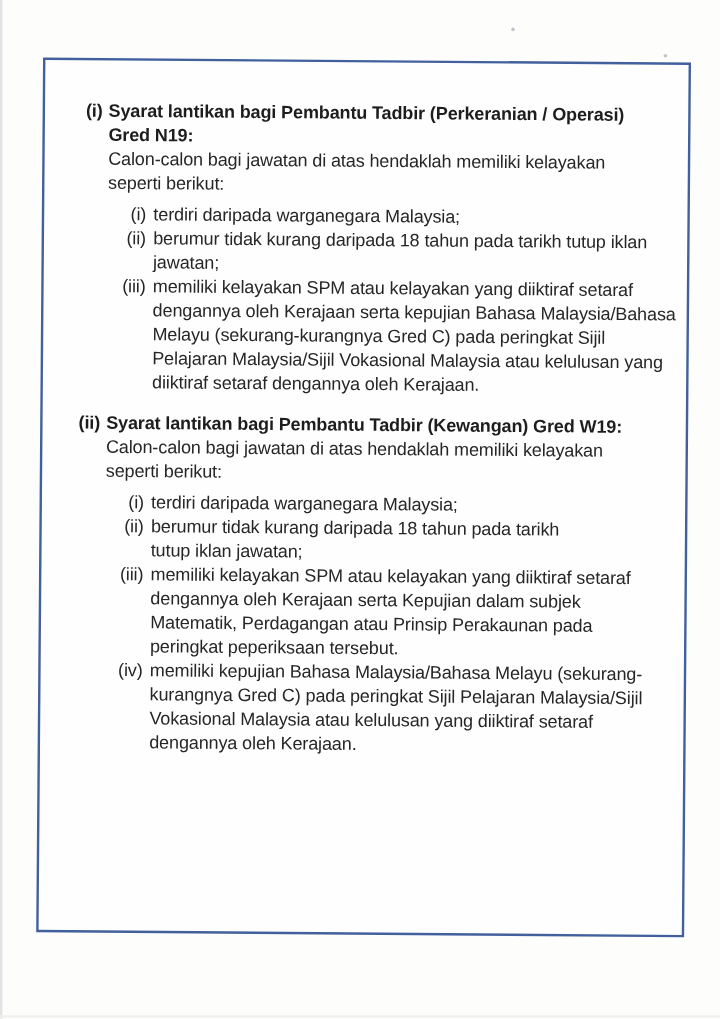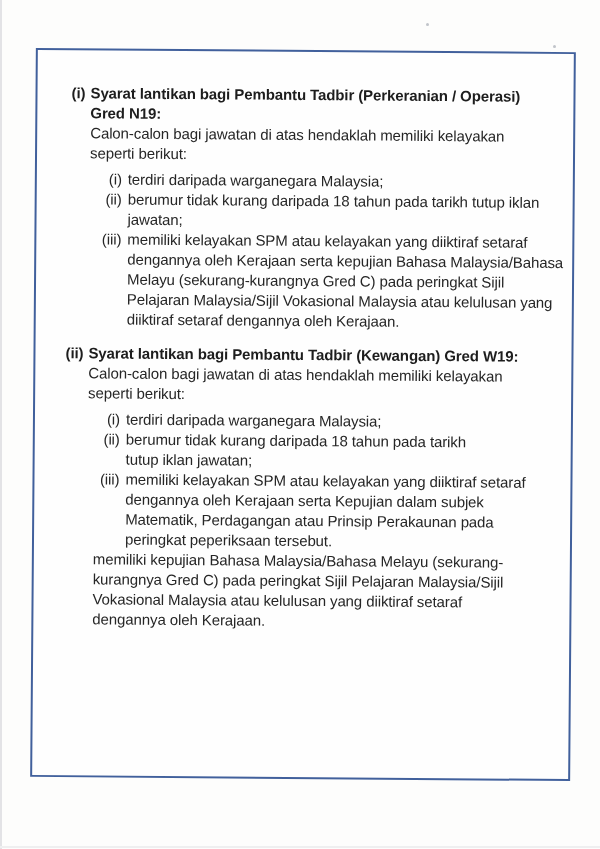--- a/index.html
+++ b/index.html
@@ -129,20 +129,21 @@
 tutup iklan jawatan;</div>
           </div>
           <div class="sub-item">
             <div class="sub-num pre">(iii)</div>
             <div class="sub-body pre">memiliki kelayakan SPM atau kelayakan yang diiktiraf setaraf
 dengannya oleh Kerajaan serta Kepujian dalam subjek
 Matematik, Perdagangan atau Prinsip Perakaunan pada
 peringkat peperiksaan tersebut.</div>
           </div>
           <div class="sub-item">
+            <div class="sub-num pre">(iv)</div>
             <div class="sub-body pre">memiliki kepujian Bahasa Malaysia/Bahasa Melayu (sekurang-
 kurangnya Gred C) pada peringkat Sijil Pelajaran Malaysia/Sijil
 Vokasional Malaysia atau kelulusan yang diiktiraf setaraf
 dengannya oleh Kerajaan.</div>
           </div>
         </div>
       </div>
     </div>
   </div>
 

